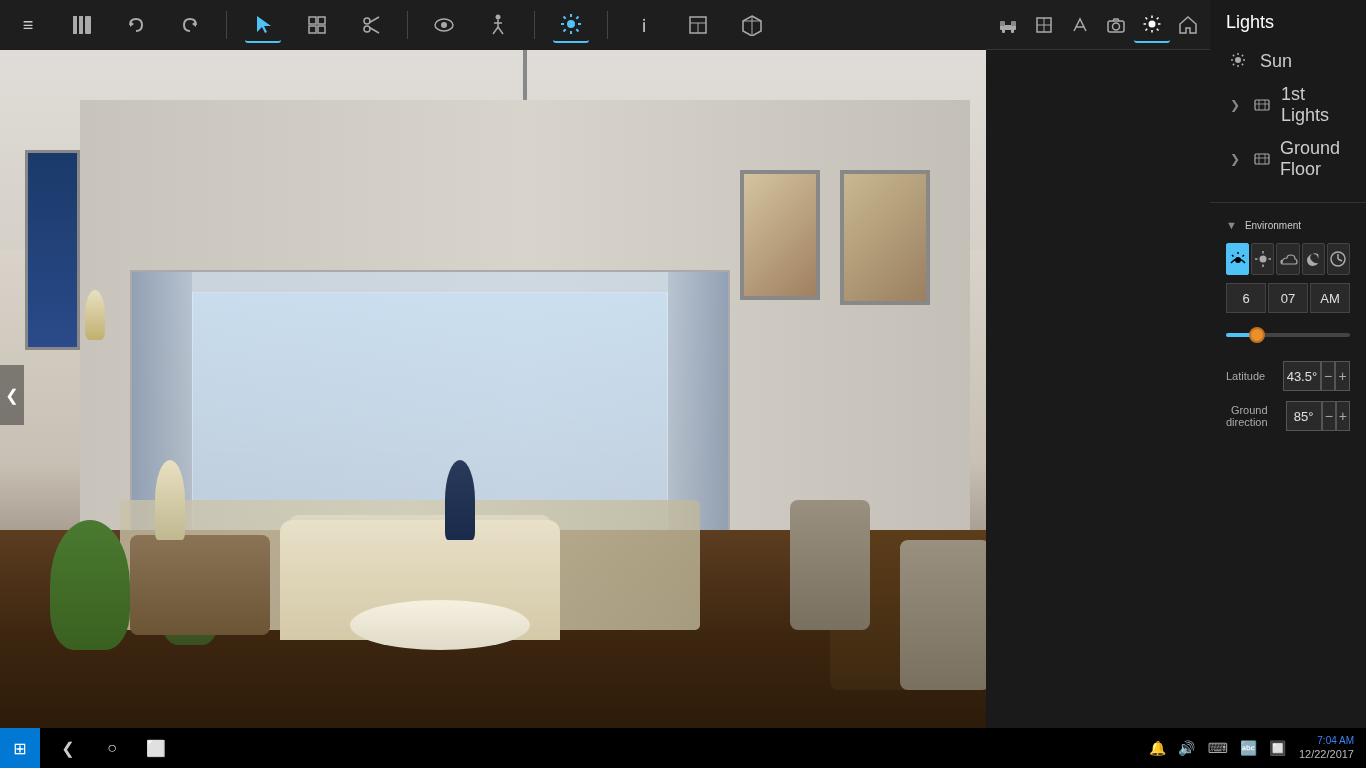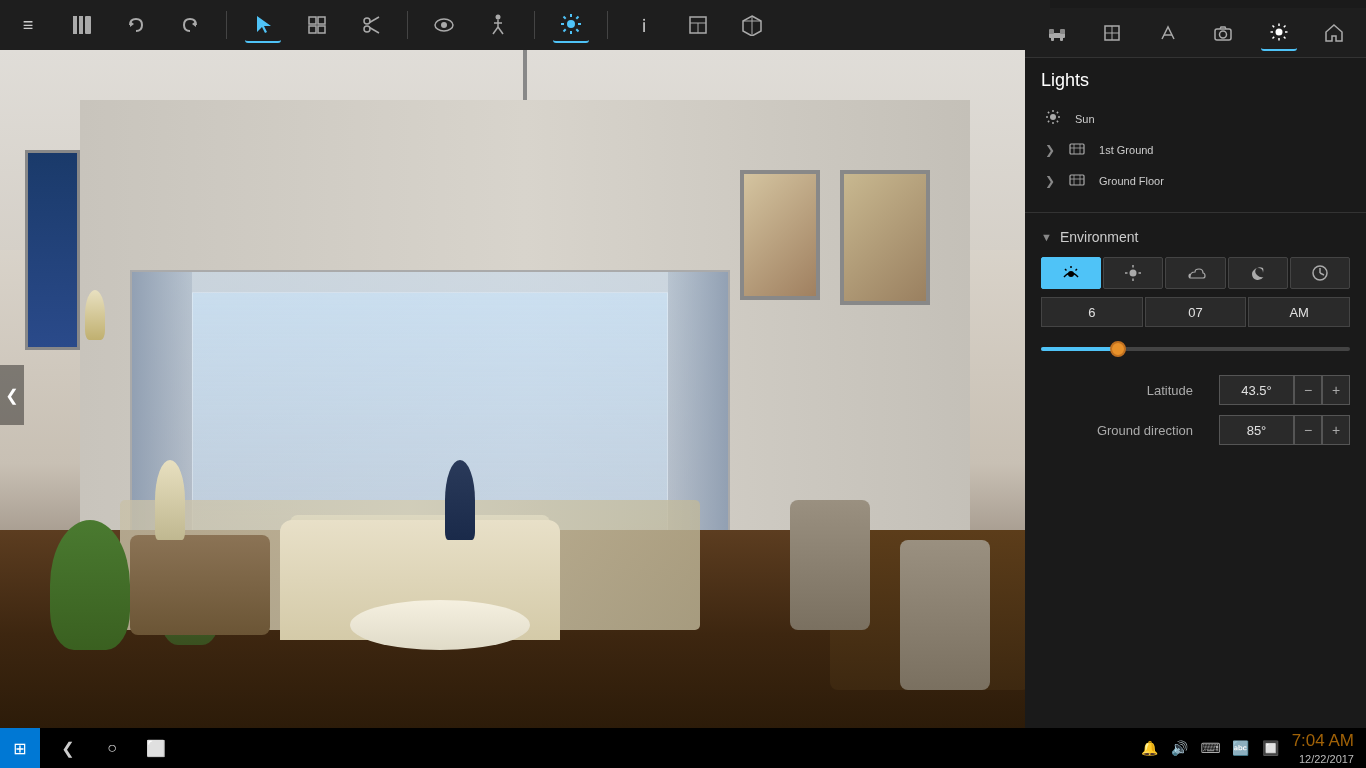--- a/index.html
+++ b/index.html
@@ -177,22 +177,22 @@
       color: #ccc; font-size: 16px; cursor: pointer;
     }
     .taskbar-right {
       display: flex; align-items: center; gap: 12px; padding: 0 12px;
       color: #ccc; font-size: 12px;
     }
     .taskbar-clock { text-align: right; line-height: 1.3; }
 
     
     #right-panel {
-      position: absolute; top: 8px; right: 0; width: 341px; height: 728px;
-      background: #1a1a1a; color: #e0e0e0; display: flex; flex-direction: column;
+      position: absolute; top: 0; right: 0; width: 380px; height: 728px;
+      background: #1a1a1a; color: #e0e0e0; display: flex; 
     }
 
     
     #panel-icons {
       height: 50px; background: #1e1e1e;
       display: flex; align-items: center; justify-content: space-around; padding: 0 4px;
       border-bottom: 1px solid #333;
     }
     .panel-icon {
       width: 36px; height: 36px; display: flex; align-items: center; justify-content: center;
@@ -203,32 +203,32 @@
     
     #lights-section { padding: 12px 16px; }
     #lights-title {
       font-size: 18px; font-weight: 300; color: #fff; margin-bottom: 12px;
     }
     .light-item {
       display: flex; align-items: center; padding: 6px 4px; cursor: pointer;
       border-radius: 3px; gap: 10px;
     }
     .light-item-icon { font-size: 14px; color: #aaa; width: 20px; }
-    .light-item-label { font-size: 11px; color: #ccc; }
+    .light-item-label { font-size: 18px; color: #ccc; }
     .light-expand { color: #888; font-size: 12px; margin-right: 4px; }
 
     
     .panel-divider { height: 1px; background: #333; margin: 4px 0; }
 
     
     #environment-section { padding: 12px 16px; }
     .env-header {
       display: flex; align-items: center; gap: 8px; cursor: pointer; margin-bottom: 12px;
     }
-    .env-title { font-size: 14px; color: #ccc; font-weight: 400; }
+    .env-title { font-size: 10px; color: #ccc; font-weight: 400; }
     .env-chevron { color: #888; font-size: 11px; }
 
     
     .tod-row { display: flex; gap: 2px; margin-bottom: 8px; }
     .tod-btn {
       flex: 1; height: 32px; background: #2a2a2a; border: 1px solid #444;
       color: #aaa; font-size: 13px; cursor: pointer; display: flex; align-items: center; justify-content: center;
       border-radius: 2px;
     }
     .tod-btn.active { background: #4fc3f7; color: #000; border-color: #4fc3f7; }
@@ -255,21 +255,21 @@
     .slider-thumb {
       position: absolute; top: 50%; width: 16px; height: 16px;
       background: #e8912a; border-radius: 50%; transform: translate(-50%, -50%);
       cursor: pointer; border: 2px solid #c07020;
     }
 
     
     .param-row {
       display: flex; align-items: center; margin-bottom: 10px;
     }
-    .param-label { font-size: 13px; color: #aaa; flex: 1; text-align: right; padding-right: 26px; }
+    .param-label { font-size: 11px; color: #aaa; flex: 1; text-align: right; padding-right: 18px; }
     .param-input {
       width: 75px; height: 30px; background: #2a2a2a; border: 1px solid #555;
       color: #e0e0e0; font-size: 13px; text-align: center; outline: none;
       display: flex; align-items: center; justify-content: center;
     }
     .param-btn {
       width: 28px; height: 30px; background: #2a2a2a; border: 1px solid #555;
       color: #aaa; font-size: 14px; cursor: pointer; display: flex; align-items: center; justify-content: center;
     }
     #panel-scroll { flex: 1; overflow-y: auto; }
@@ -518,21 +518,21 @@
       <div class="light-item">
         <span class="light-expand">❯</span>
         <span class="light-item-icon">
           <svg width="16" height="16" viewBox="0 0 16 16" fill="none">
             <rect x="1" y="4" width="14" height="10" stroke="#aaa" stroke-width="1.2" fill="none" rx="1"></rect>
             <line x1="1" y1="8" x2="15" y2="8" stroke="#aaa" stroke-width="0.8"></line>
             <line x1="5" y1="4" x2="5" y2="14" stroke="#aaa" stroke-width="0.8"></line>
             <line x1="11" y1="4" x2="11" y2="14" stroke="#aaa" stroke-width="0.8"></line>
           </svg>
         </span>
-        <span class="light-item-label">1st Ground</span>
+        <span class="light-item-label">1st Lights</span>
       </div>
 
       <div class="light-item">
         <span class="light-expand">❯</span>
         <span class="light-item-icon">
           <svg width="16" height="16" viewBox="0 0 16 16" fill="none">
             <rect x="1" y="4" width="14" height="10" stroke="#aaa" stroke-width="1.2" fill="none" rx="1"></rect>
             <line x1="1" y1="8" x2="15" y2="8" stroke="#aaa" stroke-width="0.8"></line>
             <line x1="5" y1="4" x2="5" y2="14" stroke="#aaa" stroke-width="0.8"></line>
             <line x1="11" y1="4" x2="11" y2="14" stroke="#aaa" stroke-width="0.8"></line>
@@ -625,17 +625,17 @@
     <div class="taskbar-item">⬜</div>
   </div>
   <div class="taskbar-right">
 
     <span style="font-size:14px;color:#aaa">🔔</span>
     <span style="font-size:14px;color:#aaa">🔊</span>
     <span style="font-size:14px;color:#aaa">⌨</span>
     <span style="font-size:14px;color:#aaa">🔤</span>
     <span style="font-size:14px;color:#aaa">🔲</span>
     <div class="taskbar-clock">
-      <div style="font-size:17px;color:#a16207">7:04 AM</div>
+      <div style="font-size:10px;color:#3b82f6">7:04 AM</div>
       <div style="font-size:11px;color:#bbb">12/22/2017</div>
     </div>
   </div>
 </div>
 
 </body></html>

